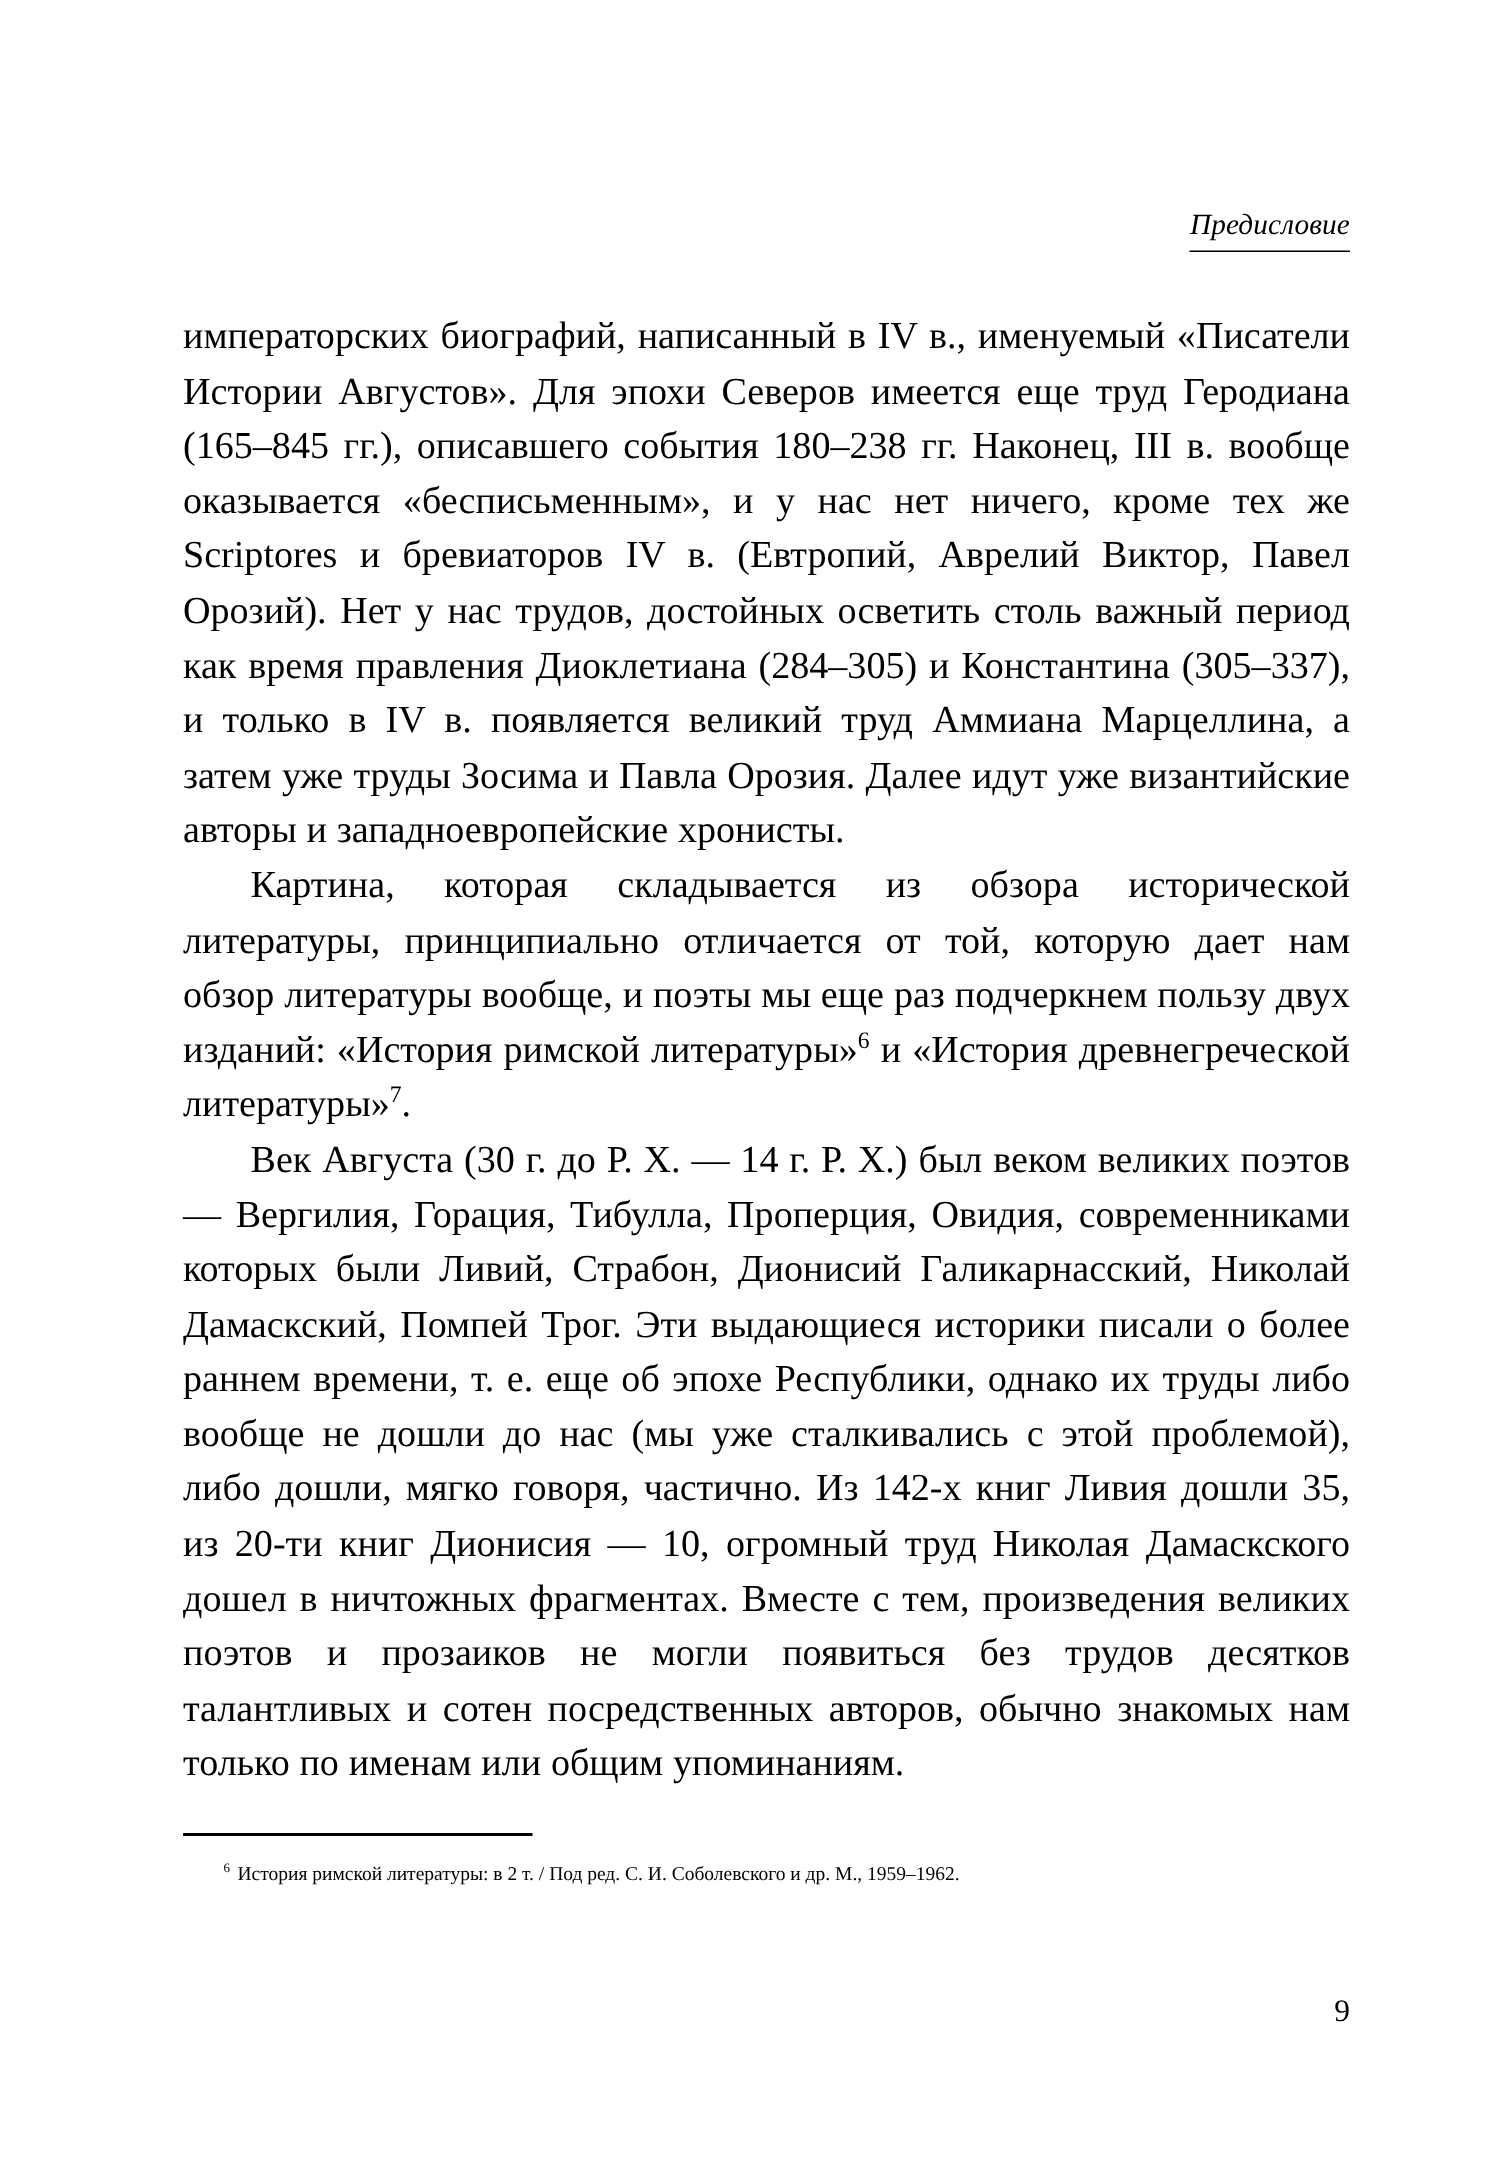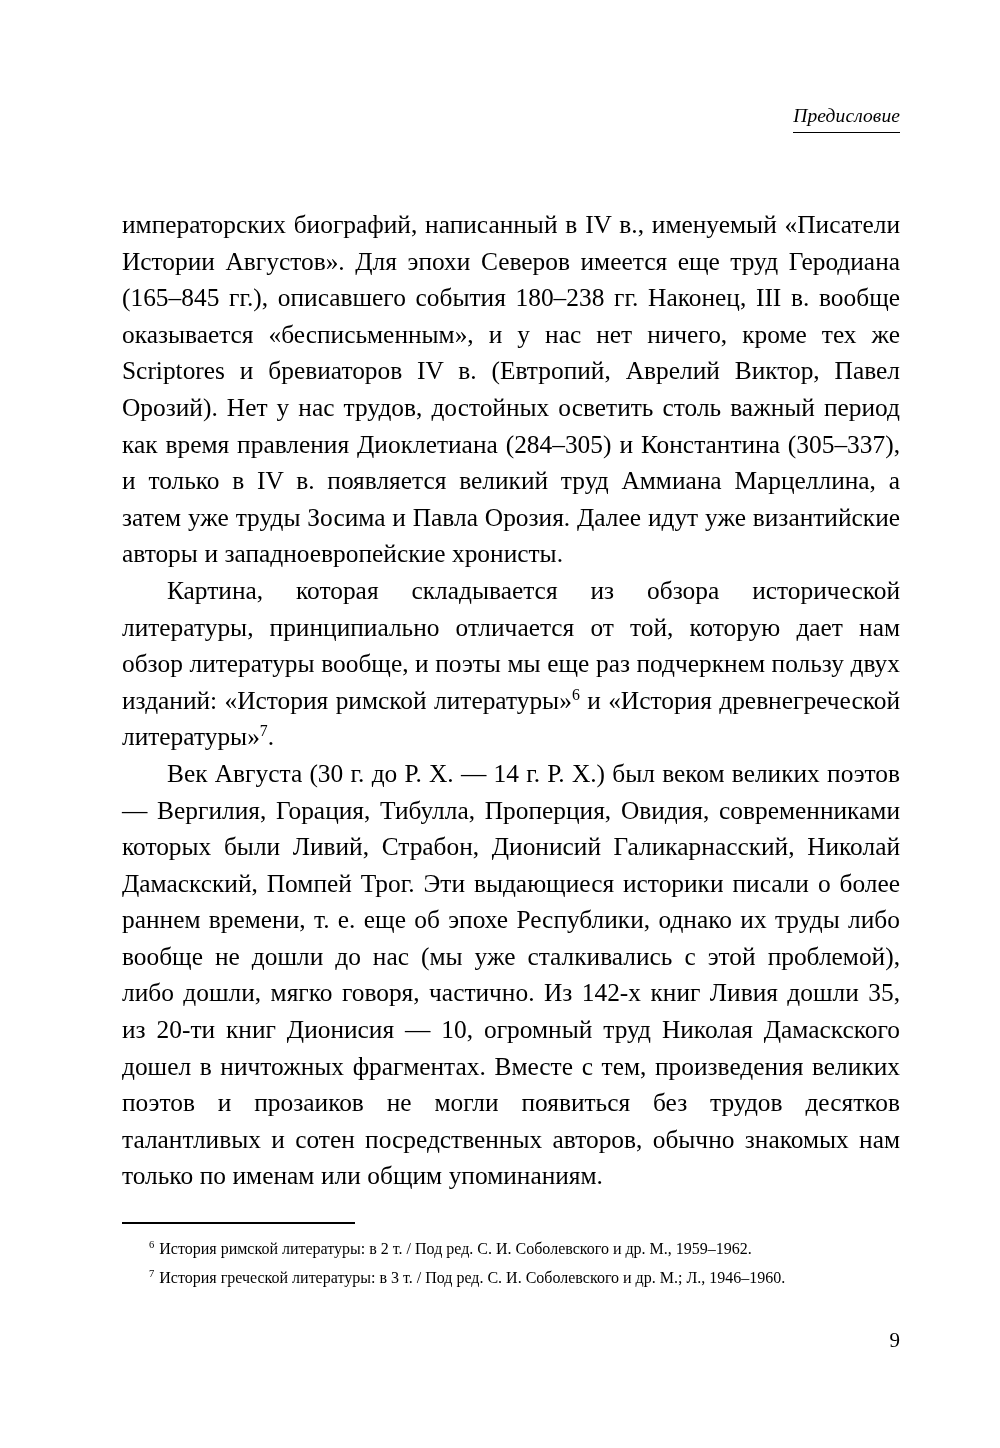--- a/index.html
+++ b/index.html
@@ -29,20 +29,21 @@
     text-align: right;
     font-style: italic;
     font-size: 19.5px;
     letter-spacing: 0.1px;
     line-height: 1.25;
   }
   .running-head .rh-text {
     display: inline-block;
     border-bottom: 1.6px solid #000;
     padding-bottom: 4px;
+    margin-top: 35px;
   }
 
   
   .textblock {
     position: absolute;
     top: 162px;
     left: 122px;
     width: 778px;
     margin-top: 44px;
   }
@@ -75,21 +76,21 @@
     width: 778px;
   }
   .fn-rule {
     width: 233px;
     height: 2.4px;
     background: #000;
     margin: 0 0 12px 0;
   }
   .footnote {
     margin: 0 0 3px 0;
-    font-size: 16px;
+    font-size: 13px;
     line-height: 26px;
     text-align: justify;
     text-justify: inter-word;
     text-indent: 27px;
   }
   .footnote .fn-num {
     font-size: 0.66em;
     vertical-align: super;
     line-height: 0;
     margin-right: 5px;
@@ -124,18 +125,17 @@
     <p class="para">Век Августа (30 г. до Р. Х. — 14 г. Р. Х.) был веком великих поэтов — Вергилия, Горация, Тибулла, Проперция, Овидия, современниками которых были Ливий, Страбон, Дионисий Галикарнасский, Николай Дамаскский, Помпей Трог. Эти выдающиеся историки писали о более раннем времени, т. е. еще об эпохе Республики, однако их труды либо вообще не дошли до нас (мы уже сталкивались с этой проблемой), либо дошли, мягко говоря, частично. Из 142-х книг Ливия дошли 35, из 20-ти книг Дионисия — 10, огромный труд Николая Дамаскского дошел в ничтожных фрагментах. Вместе с тем, произведения великих поэтов и прозаиков не могли появиться без трудов десятков талантливых и сотен посредственных авторов, обычно знакомых нам только по именам или общим упоминаниям.</p>
 
 
   </div>
 
   <div class="footnotes">
     <div class="fn-rule"></div>
 
     <p class="footnote"><span class="fn-num">6</span><span>История римской литературы: в 2 т. / Под ред. С. И. Соболевского и др. М., 1959–1962.</span></p>
 
-    <p class="footnote"><span class="fn-num">7</span><span>История греческой литературы: в 3 т. / Под ред. С. И. Соболевского и др. М.; Л., 1946–1960.</span></p>
   </div>
 
   <div class="folio">9</div>
 
 </div>
 
 </body></html>

